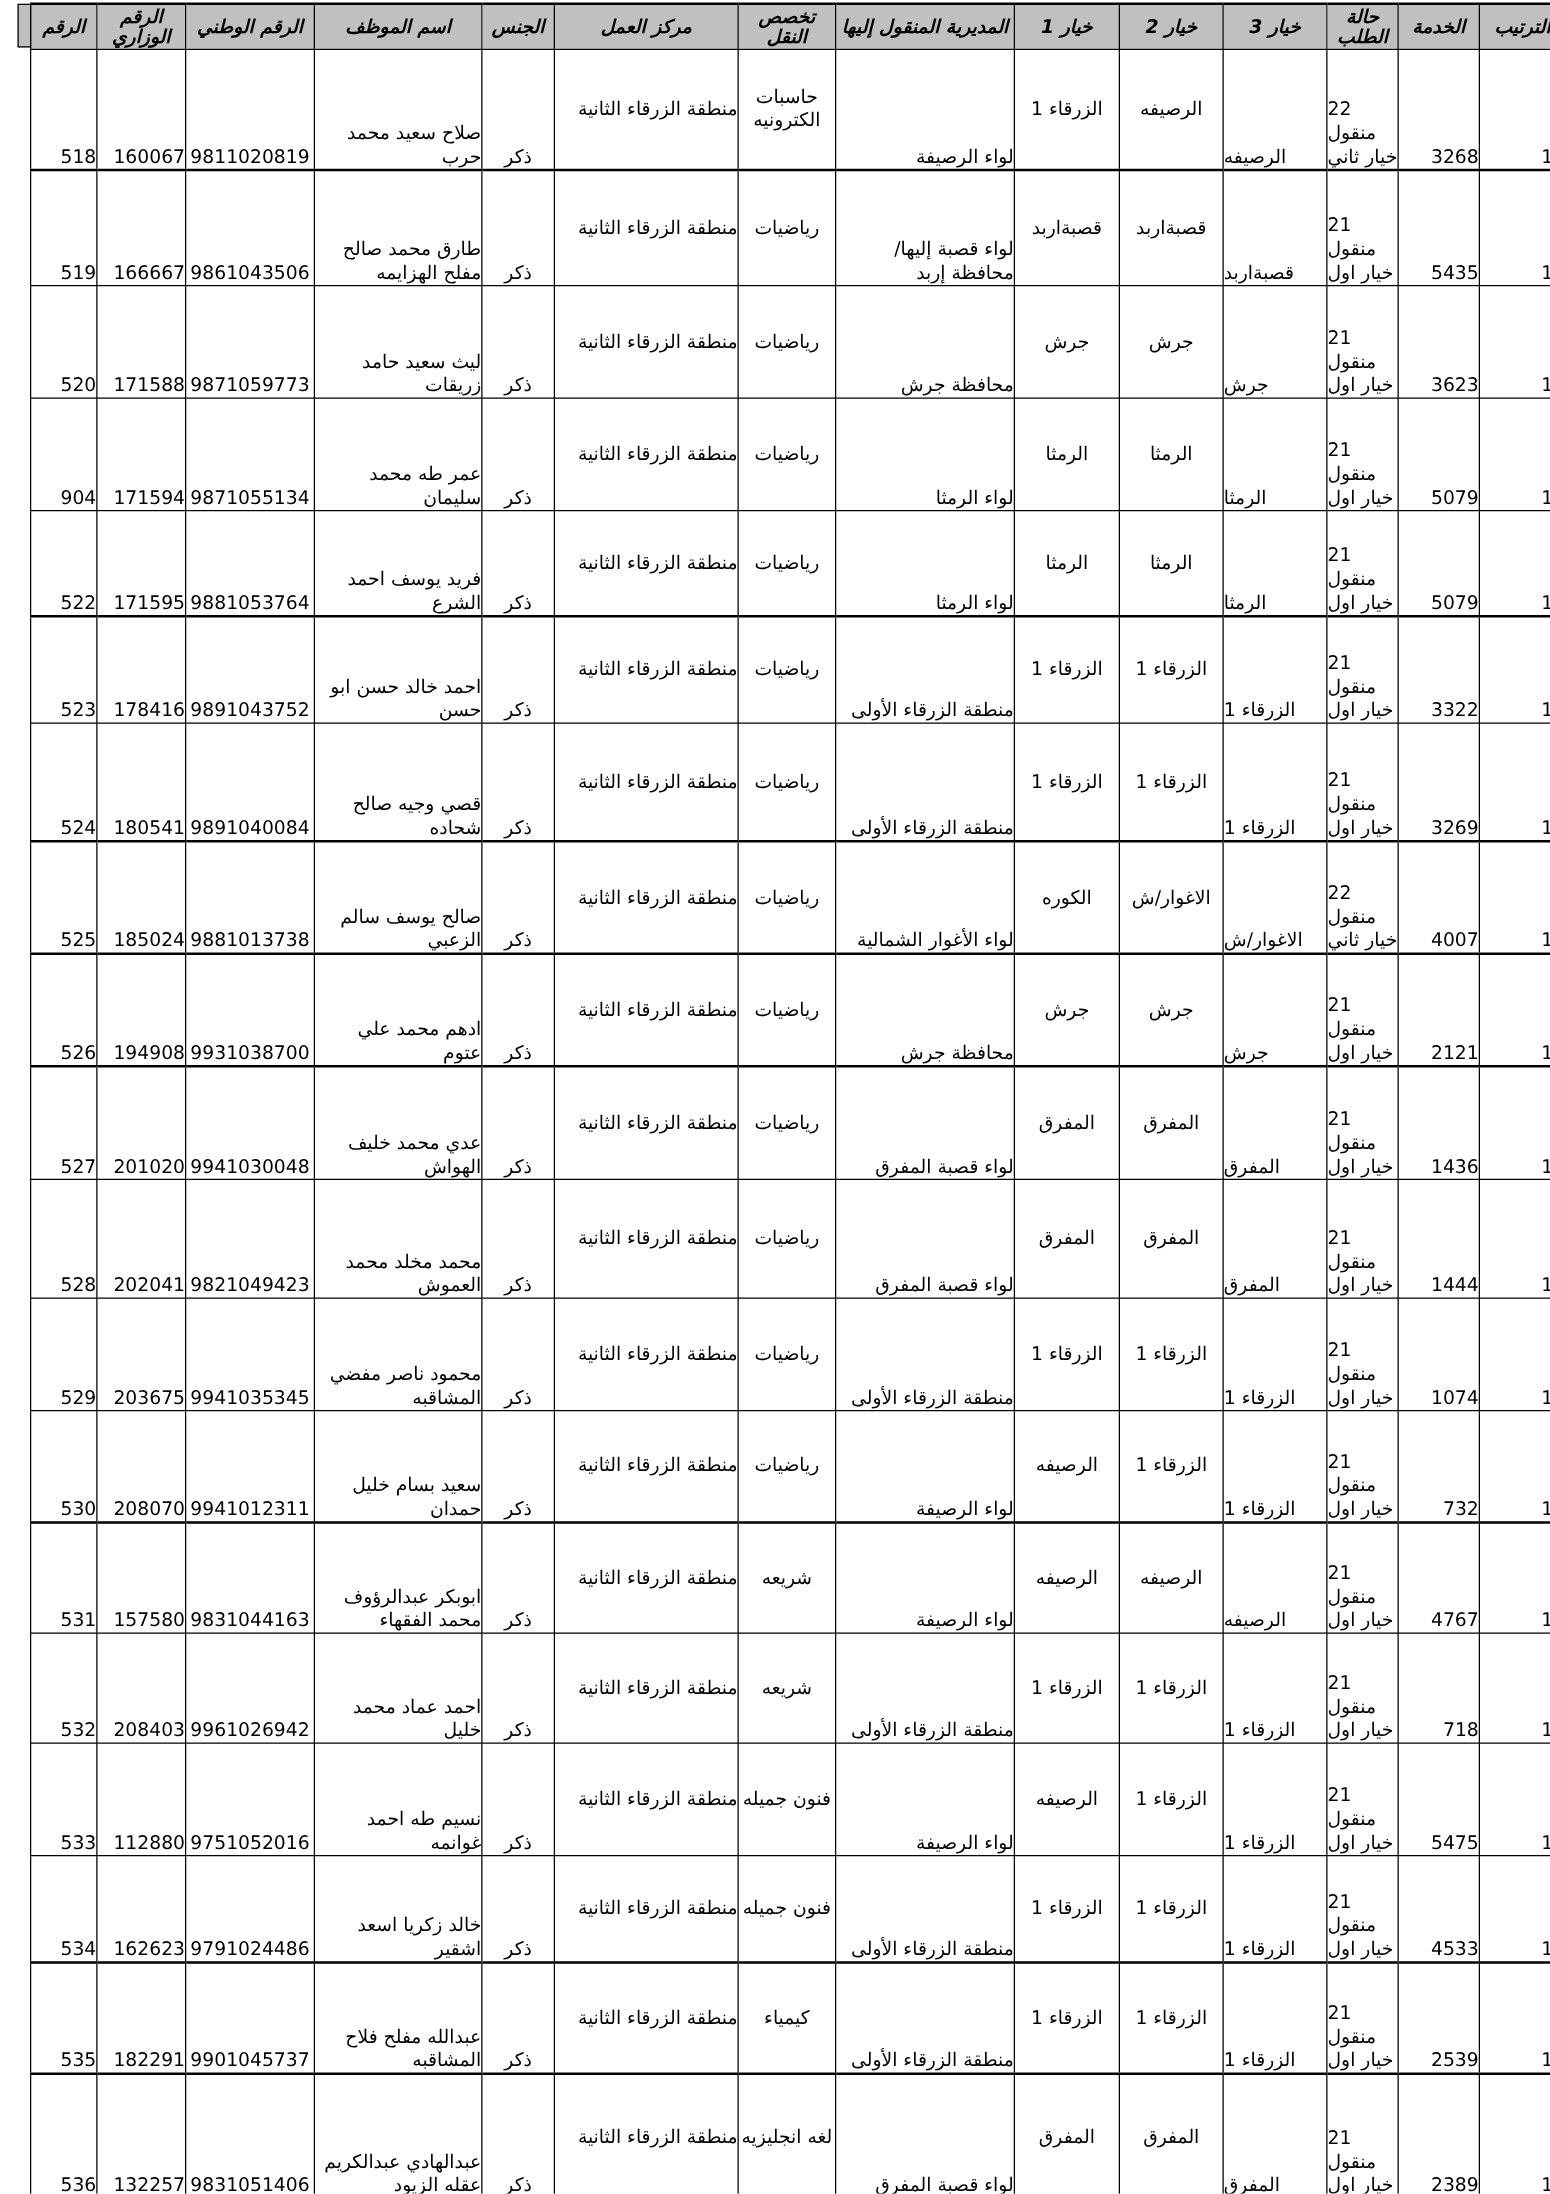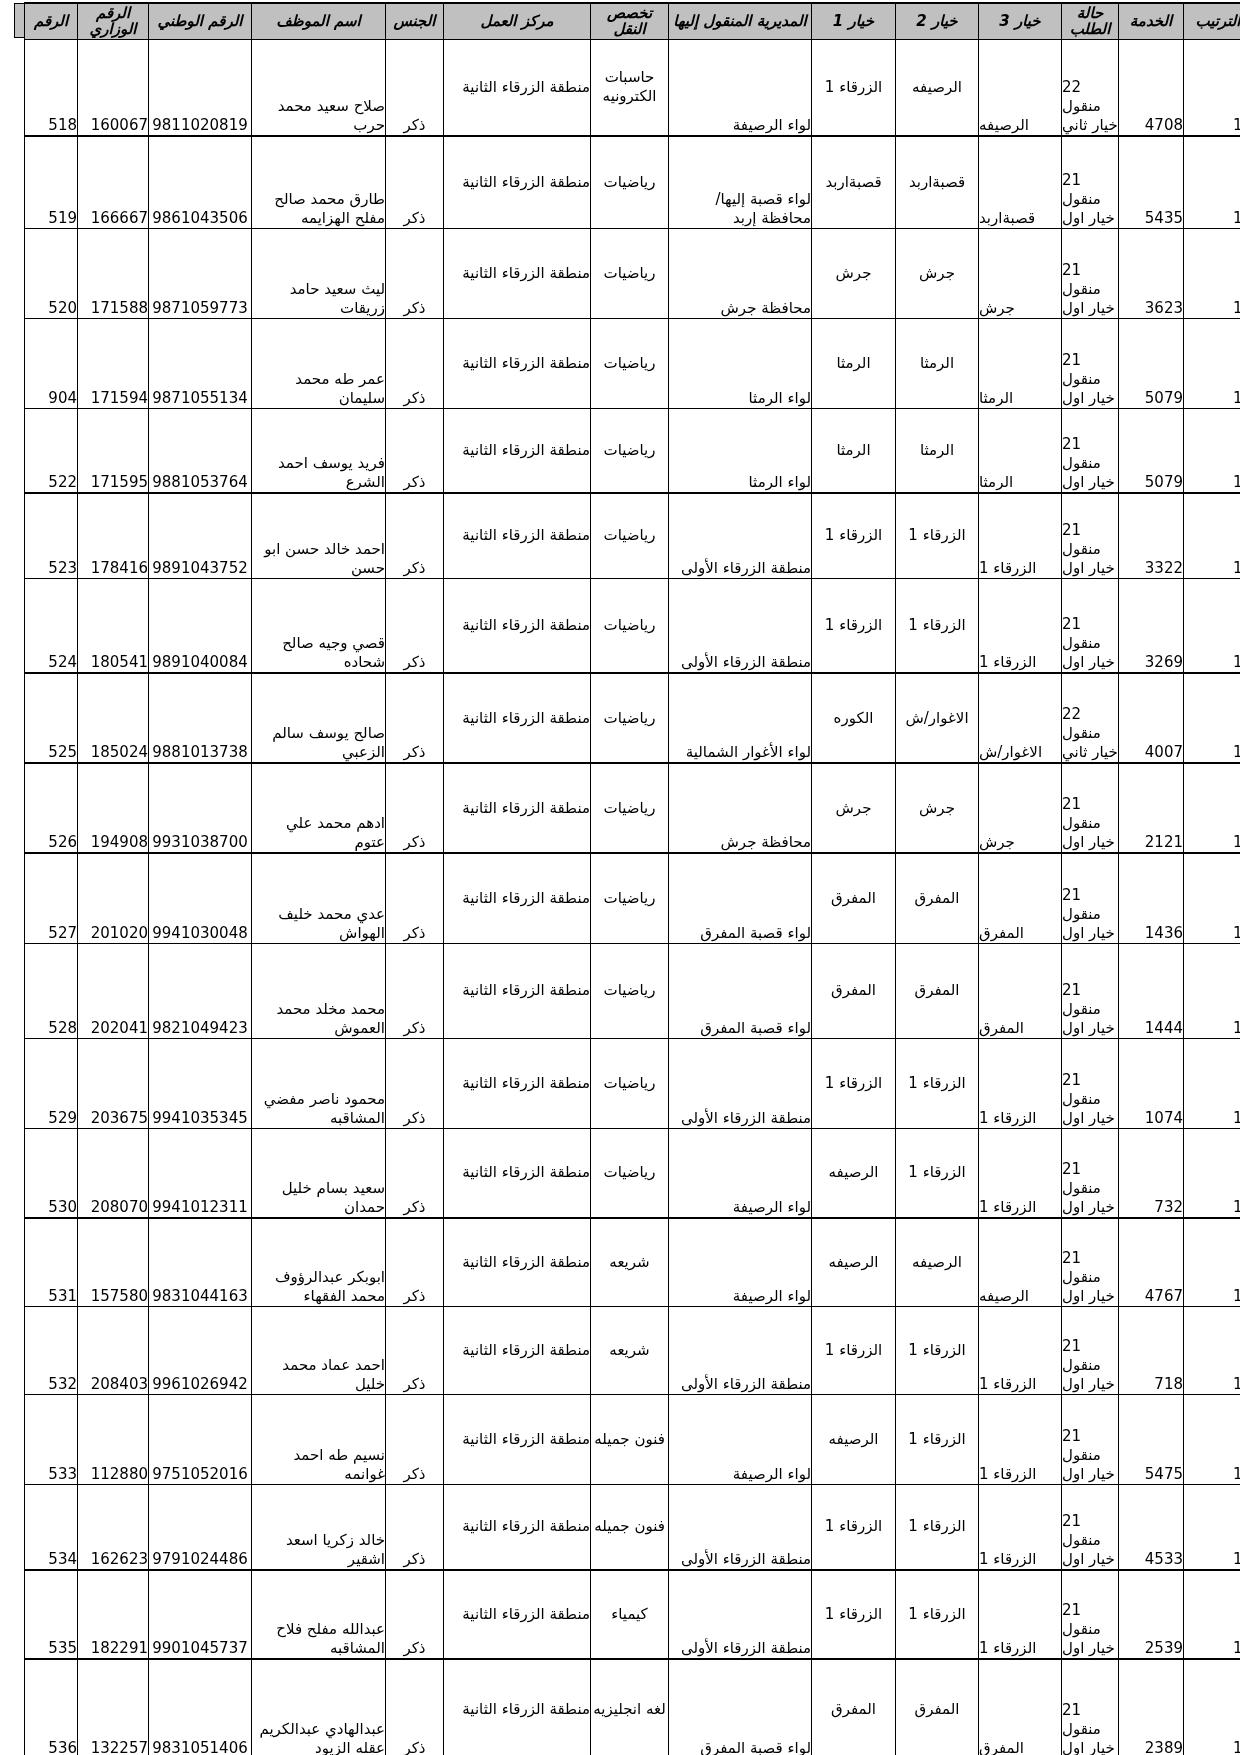--- a/index.html
+++ b/index.html
@@ -70,21 +70,21 @@
           <td class="w3 c3">9811020819</td>
           <td class="w4 c4">صلاح سعيد محمد حرب</td>
           <td class="w5 c5">ذكر</td>
           <td class="w6 c6">منطقة الزرقاء الثانية</td>
           <td class="w7 c7">حاسبات الكترونيه</td>
           <td class="w8 c8">لواء الرصيفة</td>
           <td class="w9 c9">الزرقاء 1</td>
           <td class="w10 c10">الرصيفه</td>
           <td class="w11 c11">الرصيفه</td>
           <td class="w12 c12">22 منقول خيار ثاني</td>
-          <td class="w13 c13">4708</td>
+          <td class="w13 c13">3268</td>
           <td class="w14 c14">13</td>
         </tr>
         <tr style="height: 92px;">
           <td class="w1 c1">519</td>
           <td class="w2 c2">166667</td>
           <td class="w3 c3">9861043506</td>
           <td class="w4 c4">طارق محمد صالح مفلح الهزايمه</td>
           <td class="w5 c5">ذكر</td>
           <td class="w6 c6">منطقة الزرقاء الثانية</td>
           <td class="w7 c7">رياضيات</td>

